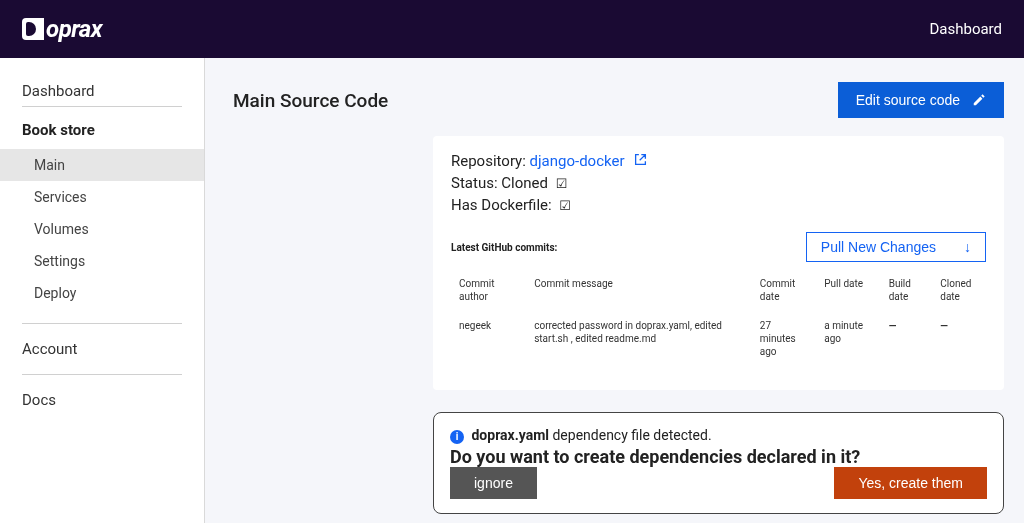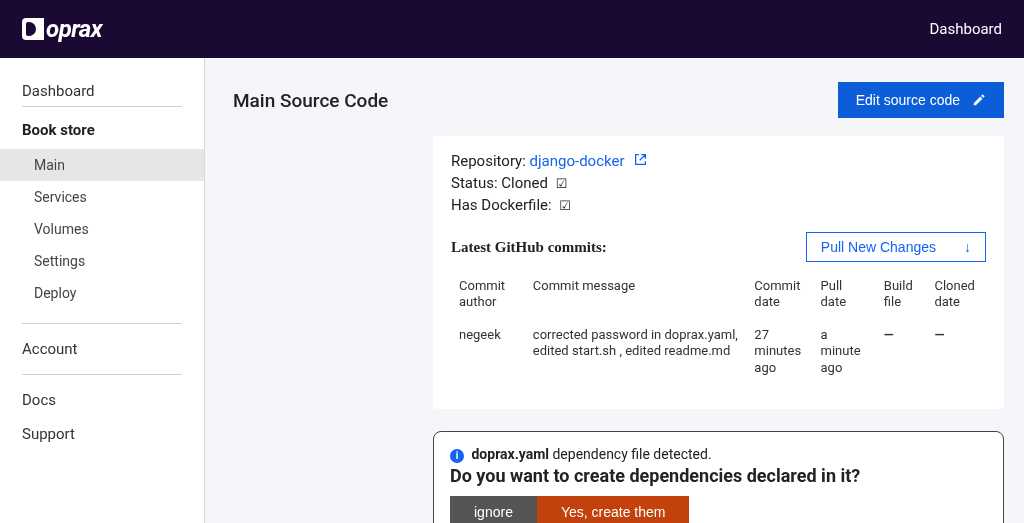--- a/index.html
+++ b/index.html
@@ -24,31 +24,31 @@
 .page-title { font-size: 19px; font-weight: 500; color: #222; }
 .btn { border: none; cursor: pointer; font-size: 14px; padding: 10px 18px; }
 .btn-primary { background: #0b5ed7; color: #fff; display: flex; align-items: center; gap: 12px; }
 .edit-icon { width: 14px; height: 14px; }
 .card { background: #fff; border-radius: 4px; padding: 16px 18px 22px 18px; margin-left: 200px; margin-bottom: 22px; }
 .repo-line { font-size: 15px; color: #222; margin-bottom: 4px; }
 .repo-link { color: #1463f3; text-decoration: none; }
 .ext-icon { color: #1463f3; margin-left: 6px; font-size: 13px; }
 .check-icon { margin-left: 4px; font-size: 13px; }
 .commits-head { display: flex; justify-content: space-between; align-items: center; margin-top: 18px; margin-bottom: 10px; }
-.commits-title { font-weight: 700; font-size: 15px; font-family: Liberation Serif, serif; }
+.commits-title { font-weight: 700; font-size: 10px; }
 .btn-outline { background: #fff; border: 1px solid #1463f3; color: #1463f3; padding: 6px 14px; display: flex; align-items: center; gap: 28px; font-size: 14px; }
-.tbl { width: 100%; border-collapse: collapse; font-size: 13px; }
+.tbl { width: 100%; border-collapse: collapse; font-size: 10px; }
 .tbl th { text-align: left; font-weight: 400; color: #333; padding: 6px 8px; vertical-align: top; line-height: 1.25; }
 .tbl td { padding: 10px 8px; vertical-align: top; color: #333; line-height: 1.3; }
 .dash { font-weight: 700; }
 .alert-card { background: #fff; border: 1.5px solid #444; border-radius: 8px; padding: 14px 16px 14px 16px; margin-left: 200px; }
 .alert-line1 { font-size: 14px; color: #222; }
 .info-icon { display: inline-flex; width: 14px; height: 14px; border-radius: 50%; background: #1463f3; color: #fff; font-size: 10px; font-weight: 700; align-items: center; justify-content: center; margin-right: 4px; }
 .alert-line2 { font-weight: 700; font-size: 18px; margin-top: 2px; }
-.alert-actions { display: flex; justify-content: flex-start; gap: 0; margin-top: 10px; }
+.alert-actions { display: flex; justify-content: space-between; gap: 0; }
 .btn-dark { background: #555; color: #fff; padding: 8px 24px; }
 .btn-primary2 { background: #c2410c; color: #fff; padding: 8px 24px; }
 </style>
 </head>
 <body>
 
 <div class="topbar">
   <div class="logo">
     <span class="logo-d"></span>
     <span>oprax</span>
@@ -67,21 +67,20 @@
       <div class="side-item">Services</div>
       <div class="side-item">Volumes</div>
       <div class="side-item">Settings</div>
       <div class="side-item">Deploy</div>
     </div>
     <div class="side-group">
       <div class="side-sep"></div>
       <div class="side-link">Account</div>
       <div class="side-sep"></div>
       <div class="side-link">Docs</div>
-      <div class="side-link">Support</div>
     </div>
   </aside>
 
   <main class="main">
     <div class="main-head">
       <h1 class="page-title">Main Source Code</h1>
       <button class="btn btn-primary">
         <span>Edit source code</span>
         <svg class="edit-icon" viewBox="0 0 16 16" fill="#fff">
             <path d="M12.1 1.5l2.4 2.4-1.6 1.6-2.4-2.4 1.6-1.6zM2 11.6l7.5-7.5 2.4 2.4L4.4 14H2v-2.4z"></path>
@@ -116,21 +115,21 @@
         </button>
       </div>
 
       <table class="tbl">
         <thead>
           <tr>
             <th style="width:70px">Commit author</th>
             <th style="width:210px">Commit message</th>
             <th style="width:60px">Commit date</th>
             <th style="width:60px">Pull date</th>
-            <th style="width:48px">Build file</th>
+            <th style="width:48px">Build date</th>
             <th style="width:50px">Cloned date</th>
           </tr>
         </thead>
         <tbody>
           <tr>
             <td>negeek</td>
             <td>corrected password in doprax.yaml, edited start.sh , edited readme.md</td>
             <td>27 minutes ago</td>
             <td>a minute ago</td>
             <td class="dash">—</td>

